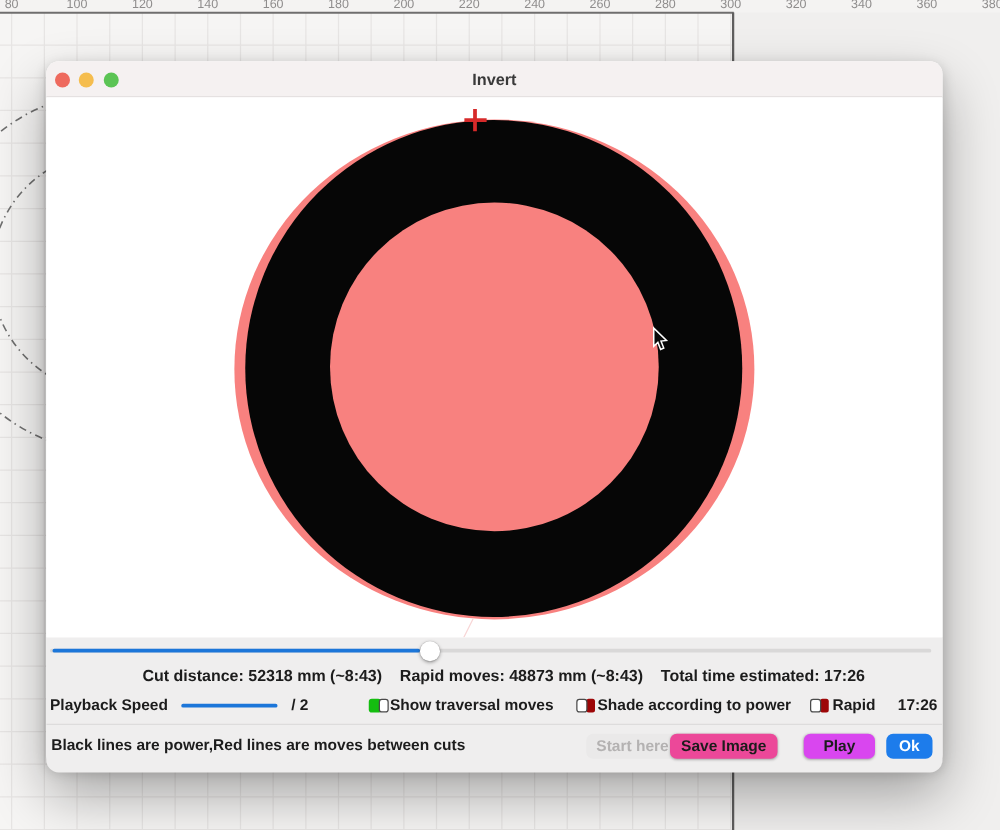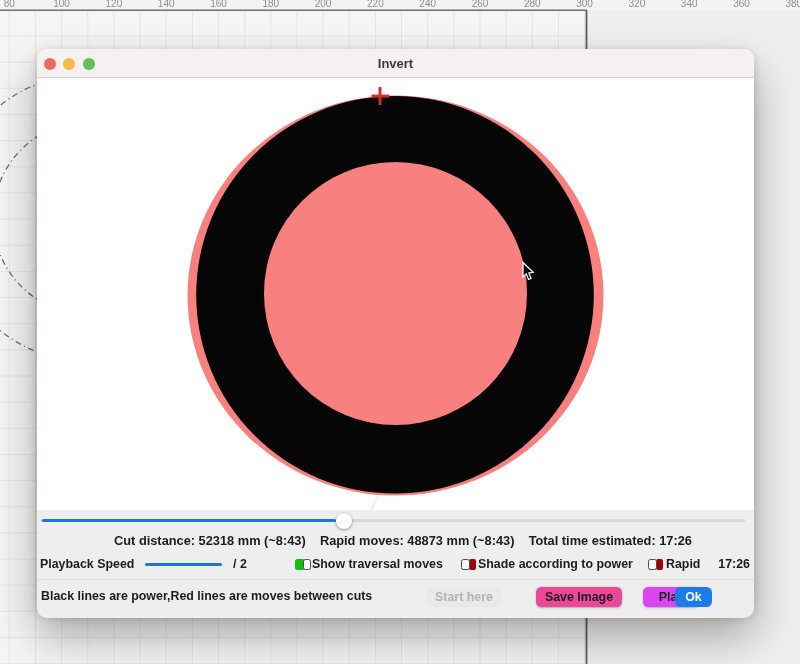--- a/index.html
+++ b/index.html
@@ -18,24 +18,24 @@
   
   #track{position:absolute;left:3px;top:9px;width:705px;height:3px;background:#d9d8d8;border-radius:2px;}
   #trackblue{position:absolute;left:5px;top:9px;width:294px;height:3px;background:#1c76d9;border-radius:2px;}
   #knob{position:absolute;left:298.5px;top:2.5px;width:16px;height:16px;border-radius:50%;background:#fff;box-shadow:0 1px 3px rgba(0,0,0,0.38),0 0 0 0.5px rgba(0,0,0,0.08);}
   #row1{position:absolute;left:77px;top:23px;white-space:pre;font-size:12.8px;font-weight:bold;color:#1c1c1c;}
   .r2{position:absolute;top:46px;height:16px;line-height:16px;font-size:12.4px;font-weight:bold;color:#1c1c1c;}
   #pbline{position:absolute;left:108px;top:52.5px;width:77px;height:3px;background:#1c76d9;border-radius:2px;}
   #sep{position:absolute;left:0;top:69px;width:100%;height:1px;background:#dddcdc;}
   #row3text{position:absolute;left:4px;top:78px;height:16px;line-height:16px;font-size:12.4px;font-weight:bold;color:#1c1c1c;}
   .btn{position:absolute;top:76.5px;height:20px;line-height:20px;text-align:center;font-size:12.4px;font-weight:bold;border-radius:5.5px;}
-  #b-start{left:390px;width:74px;color:#b4b2b2;background:#eae9e9;}
+  #b-start{left:432px;width:74px;color:#b4b2b2;background:#eae9e9;}
   #b-save{left:499px;width:86px;color:#1c1c1c;background:#ec4899;box-shadow:0 0.5px 2px rgba(0,0,0,0.28);}
   #b-play{left:606px;width:57px;color:#1c1c1c;background:#d946ef;box-shadow:0 0.5px 2px rgba(0,0,0,0.28);}
-  #b-ok{left:638px;width:37px;color:#fff;background:#1d7ceb;}
+  #b-ok{left:672px;width:37px;color:#fff;background:#1d7ceb;}
   
   .tog{position:absolute;top:49px;width:16px;height:10.5px;}
   .tog .seg{position:absolute;top:0;height:10.5px;box-sizing:border-box;}
 </style>
 </head>
 <body>
 <svg id="bg" width="800" height="664">
 <rect x="0" y="0" width="800" height="664" fill="#f0efee"></rect>
 <rect x="0" y="0" width="587" height="664" fill="#f6f5f4"></rect>
 <path d="M9.3,10 V664 M35.5,10 V664 M61.6,10 V664 M87.8,10 V664 M113.9,10 V664 M140.1,10 V664 M166.2,10 V664 M192.4,10 V664 M218.5,10 V664 M244.7,10 V664 M270.8,10 V664 M296.9,10 V664 M323.1,10 V664 M349.2,10 V664 M375.4,10 V664 M401.5,10 V664 M427.7,10 V664 M453.8,10 V664 M480.0,10 V664 M506.1,10 V664 M532.3,10 V664 M558.4,10 V664 M584.6,10 V664" stroke="#e7e5e4" stroke-width="1"></path>

